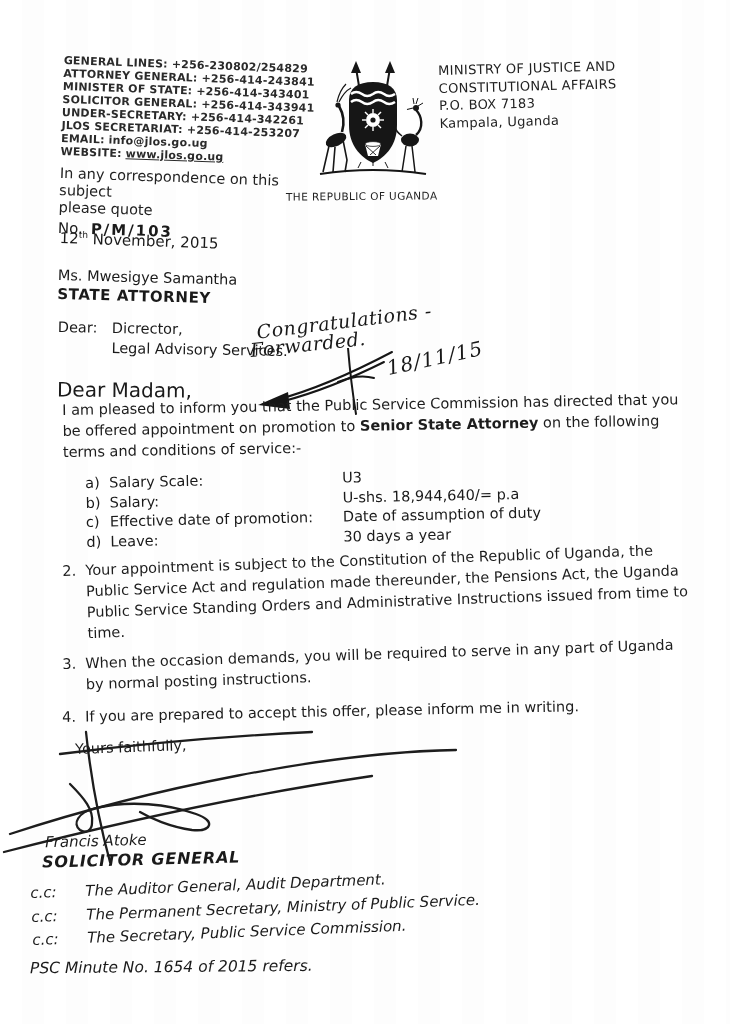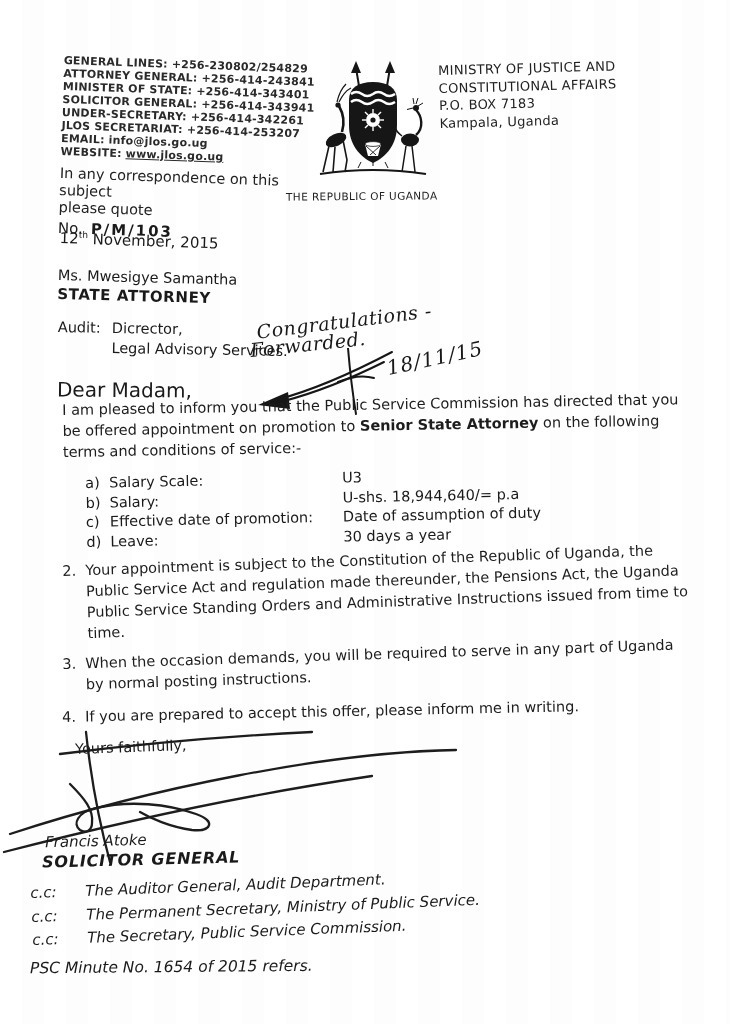--- a/index.html
+++ b/index.html
@@ -141,21 +141,21 @@
   <div class="abs date">
     <span>12</span><sup>th</sup><span> November, 2015</span>
   </div>
 
   <div class="abs recipient">
     <span class="name">Ms. Mwesigye Samantha</span>
     <span class="title">STATE ATTORNEY</span>
   </div>
 
   <div class="abs thru">
-    <span class="thru-label">Audit:</span>
+    <span class="thru-label">Dear:</span>
     <span class="thru-lines">
       <span>Dicrector,</span>
       <span>Legal Advisory Services.</span>
     </span>
   </div>
 
   <div class="abs hand hand1">Congratulations -</div>
   <div class="abs hand hand2">Forwarded.</div>
   <div class="abs flourish">
     <svg width="150" height="70" viewBox="0 0 150 70">

